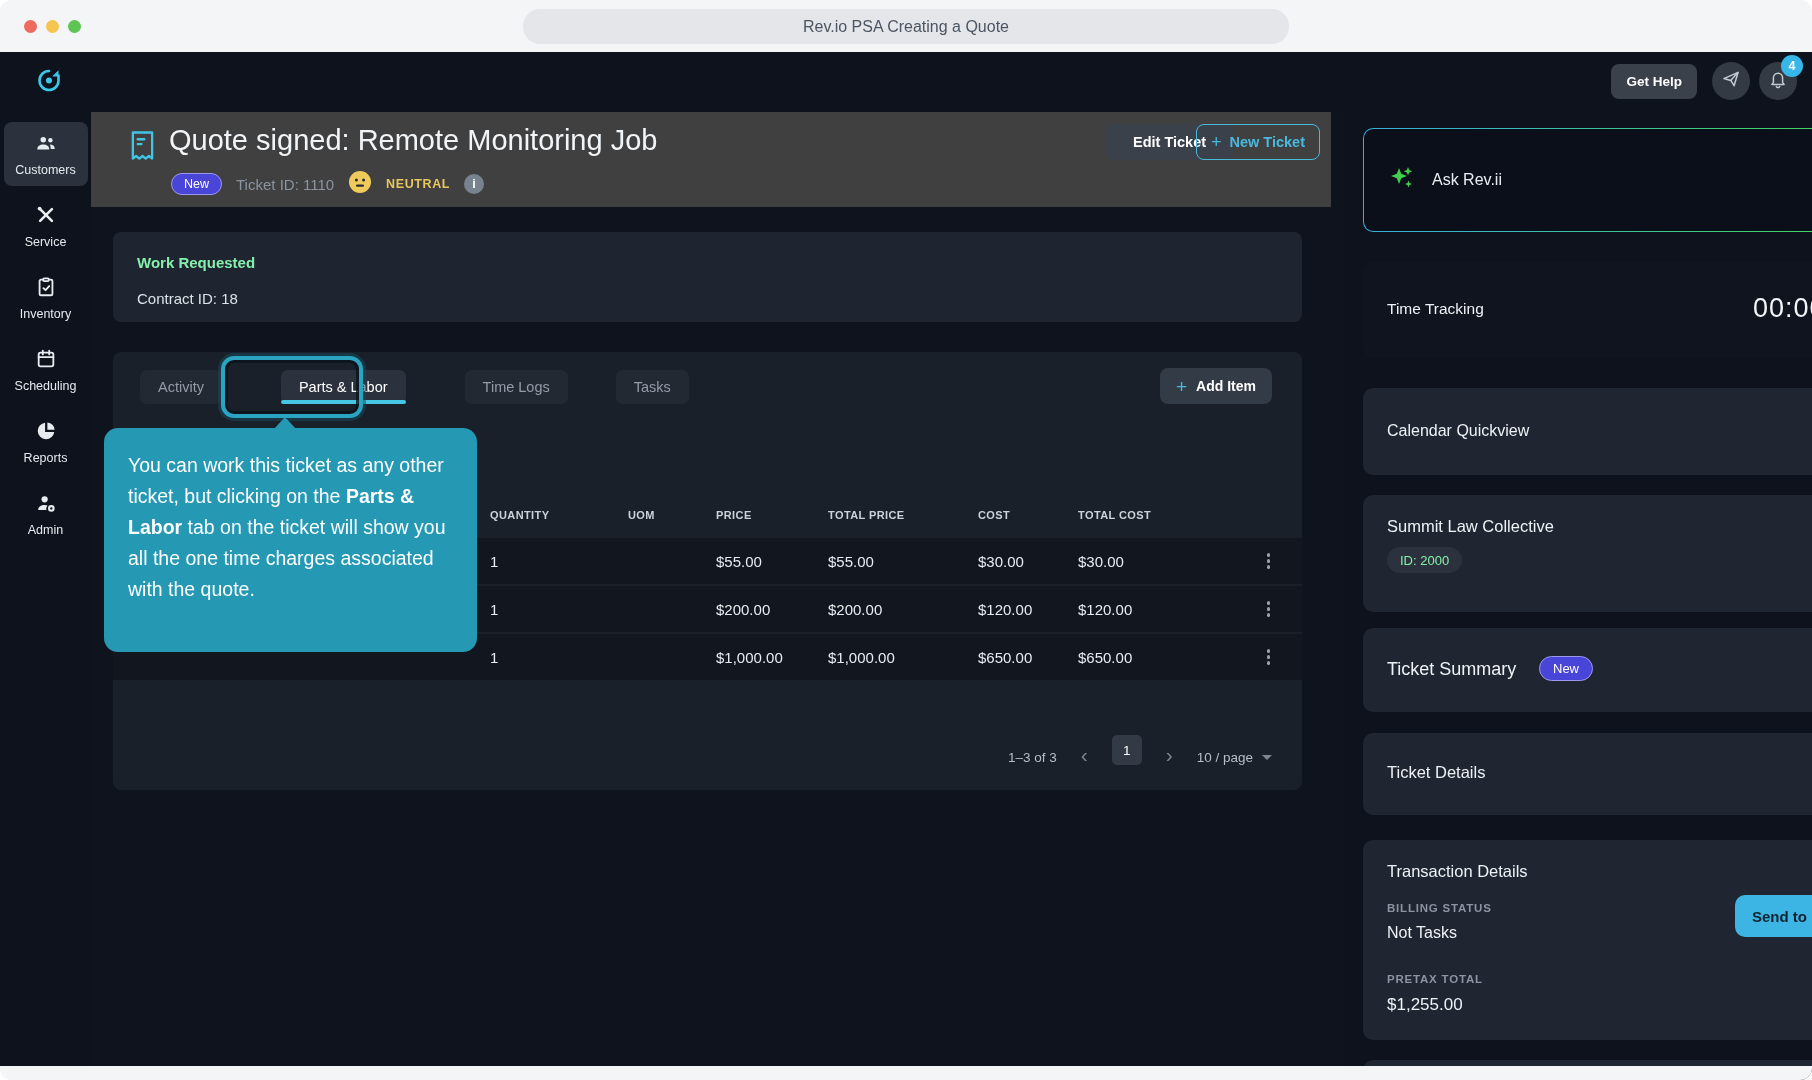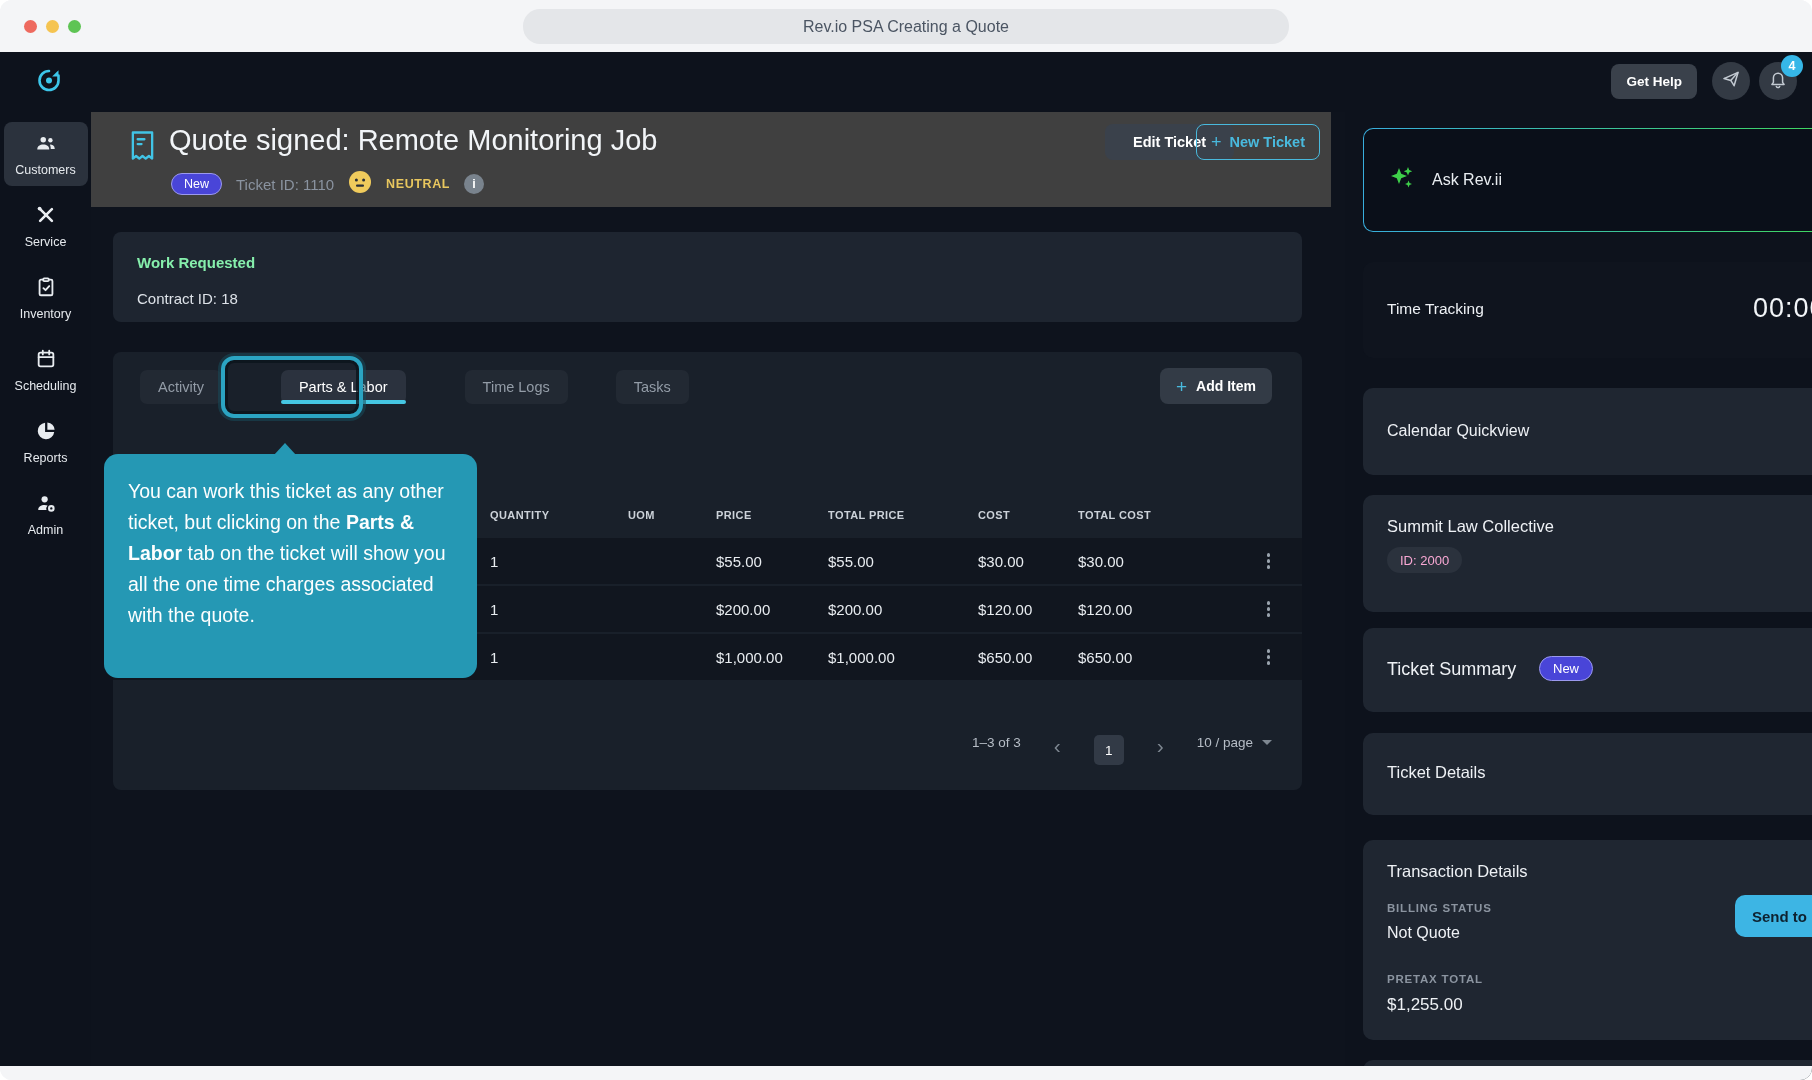--- a/index.html
+++ b/index.html
@@ -81,52 +81,52 @@
   .tgrid { display:grid; grid-template-columns:353px 138px 88px 112px 150px 100px 150px 1fr;
     align-items:center; padding-left:24px; }
   .thead { position:absolute; left:0; right:0; top:145px; height:36px; }
   .thead .hc { font-size:11px; font-weight:bold; color:#ccd2d9; letter-spacing:.4px; }
   .rows { position:absolute; left:0; right:0; top:186px; }
   .trow { height:46px; background:#11161f; margin-bottom:2px; }
   .trow .cell { font-size:15px; color:#e8ecf0; }
   .dots { justify-self:end; margin-right:28px; display:flex; flex-direction:column; gap:2.5px; cursor:pointer; padding:4px; }
   .dots i { width:3.5px; height:3.5px; border-radius:50%; background:#9aa3ad; }
 
-  .pagination { position:absolute; right:30px; top:383px; height:30px; display:flex; align-items:flex-start; gap:31px; }
+  .pagination { position:absolute; right:30px; top:383px; height:30px; display:flex; align-items:flex-end; gap:22px; }
   .pg-range { color:#b6bdc6; font-size:13.5px; }
   .pg-chevron { color:#7e8791; font-size:21px; line-height:1; cursor:pointer; padding:0 2px; }
   .pg-page { width:30px; height:30px; background:#323a46; border-radius:5px; color:#fff; font-size:13.5px;
     display:flex; align-items:center; justify-content:center; cursor:pointer; }
   .pg-size { display:flex; align-items:center; gap:9px; color:#b6bdc6; font-size:13.5px; cursor:pointer; }
   .caret-down { width:0; height:0; border-left:5px solid transparent; border-right:5px solid transparent;
     border-top:5.5px solid #7e8791; }
 
   
-  .tooltip { position:absolute; left:104px; top:402px; width:373px; height:224px; background:#2598b4;
+  .tooltip { position:absolute; left:104px; top:376px; width:373px; height:224px; background:#2598b4;
     border-radius:14px; padding:22px 24px; color:#fdfefe; font-size:19.5px; line-height:31px; z-index:5; }
   .tooltip b { font-weight:bold; }
   .tooltip .arrow { position:absolute; left:170px; top:-11px; width:0; height:0;
     border-left:11px solid transparent; border-right:11px solid transparent; border-bottom:12px solid #2598b4; }
 
   
   .rightpanel { position:absolute; right:0; top:60px; width:467px; bottom:0; background:#0d121c; }
   .rp-card { position:absolute; left:18px; width:460px; background:#1f2631; border-radius:10px; overflow:hidden; cursor:pointer; }
   .card-ask { top:16px; height:104px; background:linear-gradient(#0a0f19,#0a0f19) padding-box,
     linear-gradient(90deg,#38aede,#3fd65f) border-box; border:1.5px solid transparent;
     display:flex; align-items:center; gap:16px; padding-left:24px; }
   .card-ask .lbl { font-size:16px; color:#e9edf1; }
   .card-time { top:150px; height:96px; background:#0f141e; }
   .card-time .lbl { position:absolute; left:24px; top:38px; font-size:15.5px; color:#eef1f5; }
   .tt-timer { position:absolute; left:390px; top:31px; font-size:27px; color:#f2f5f8; letter-spacing:1px; white-space:nowrap; }
   .card-cal { top:276px; height:87px; }
   .card-cal .lbl { position:absolute; left:24px; top:34px; font-size:16px; color:#eef1f5; }
   .card-cust { top:383px; height:117px; }
   .cust-name { position:absolute; left:24px; top:22px; font-size:16.5px; color:#eef1f5; }
   .id-pill { position:absolute; left:24px; top:52px; height:26px; background:#2b323d; border-radius:13px;
-    padding:0 13px; display:flex; align-items:center; color:#f9a8d4; font-size:13px; }
+    padding:0 13px; display:flex; align-items:center; color:#86efac; font-size:13px; }
   .card-summary { top:516px; height:84px; }
   .card-summary .lbl { position:absolute; left:24px; top:31px; font-size:18px; color:#eef1f5; }
   .pill-new2 { position:absolute; left:176px; top:28px; background:#4945d8; border:1.5px solid #9b99ee;
     color:#fff; font-size:13px; border-radius:14px; padding:4px 13px; }
   .card-details { top:621px; height:82px; }
   .card-details .lbl { position:absolute; left:24px; top:30px; font-size:16.5px; color:#eef1f5; }
   .card-txn { top:728px; height:200px; cursor:default; }
   .txn-title { position:absolute; left:24px; top:22px; font-size:16.5px; color:#eef1f5; }
   .txn-label { position:absolute; left:24px; font-size:11.5px; font-weight:bold; letter-spacing:.8px; color:#8b94a0; }
   .txn-value { position:absolute; left:24px; font-size:16px; color:#eef1f5; }
@@ -396,21 +396,21 @@
         <span class="pill-new2">New</span>
       </div>
 
       <div class="rp-card card-details">
         <span class="lbl">Ticket Details</span>
       </div>
 
       <div class="rp-card card-txn">
         <div class="txn-title">Transaction Details</div>
         <div class="txn-label" style="top:62px;">BILLING STATUS</div>
-        <div class="txn-value" style="top:84px;">Not Quote</div>
+        <div class="txn-value" style="top:84px;">Not Tasks</div>
         <div class="btn-sendto">Send to</div>
         <div class="txn-label" style="top:133px;">PRETAX TOTAL</div>
         <div class="txn-value" style="top:155px; font-size:17px;">$1,255.00</div>
       </div>
 
       <div class="rp-card card-sliver"></div>
     </div>
   </div>
 
   <div class="bottom-strip"></div>

